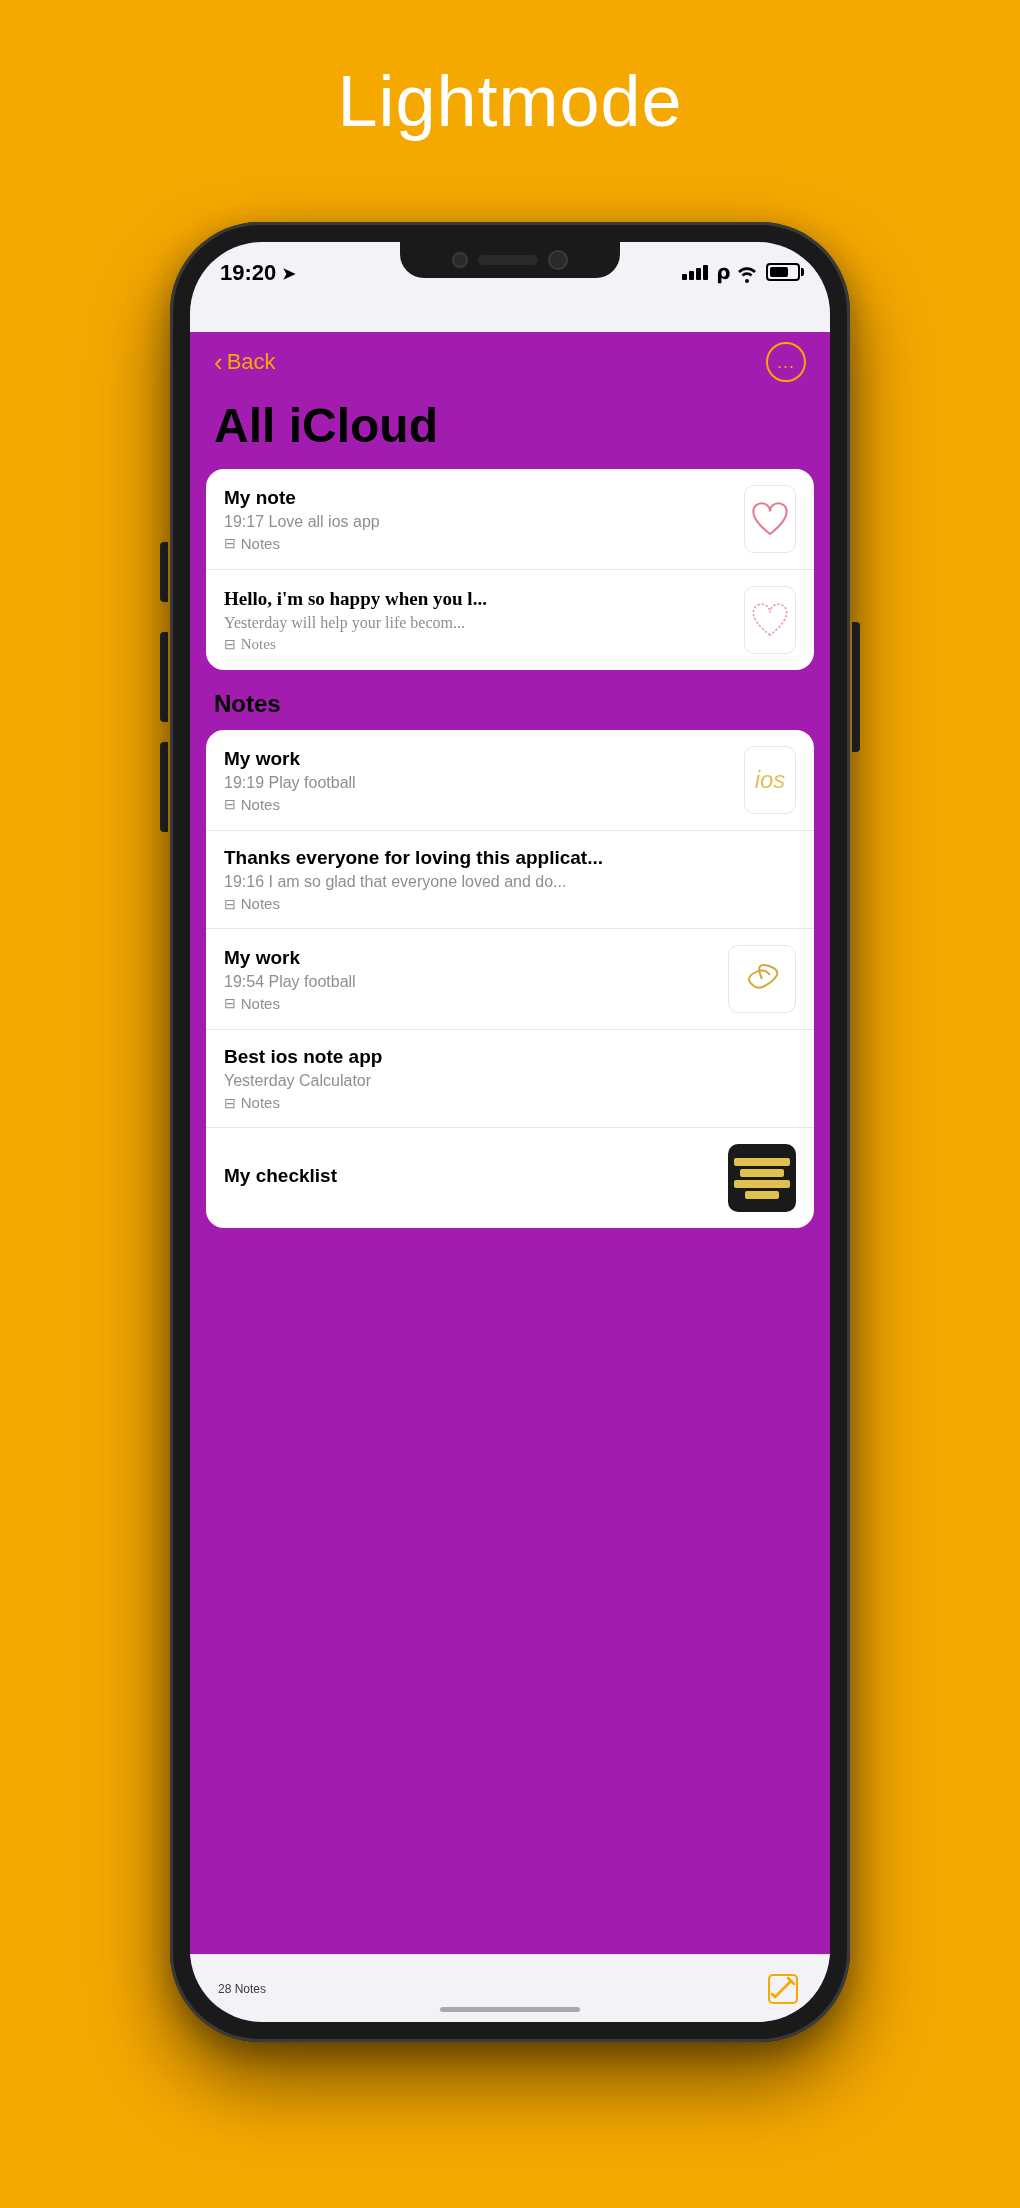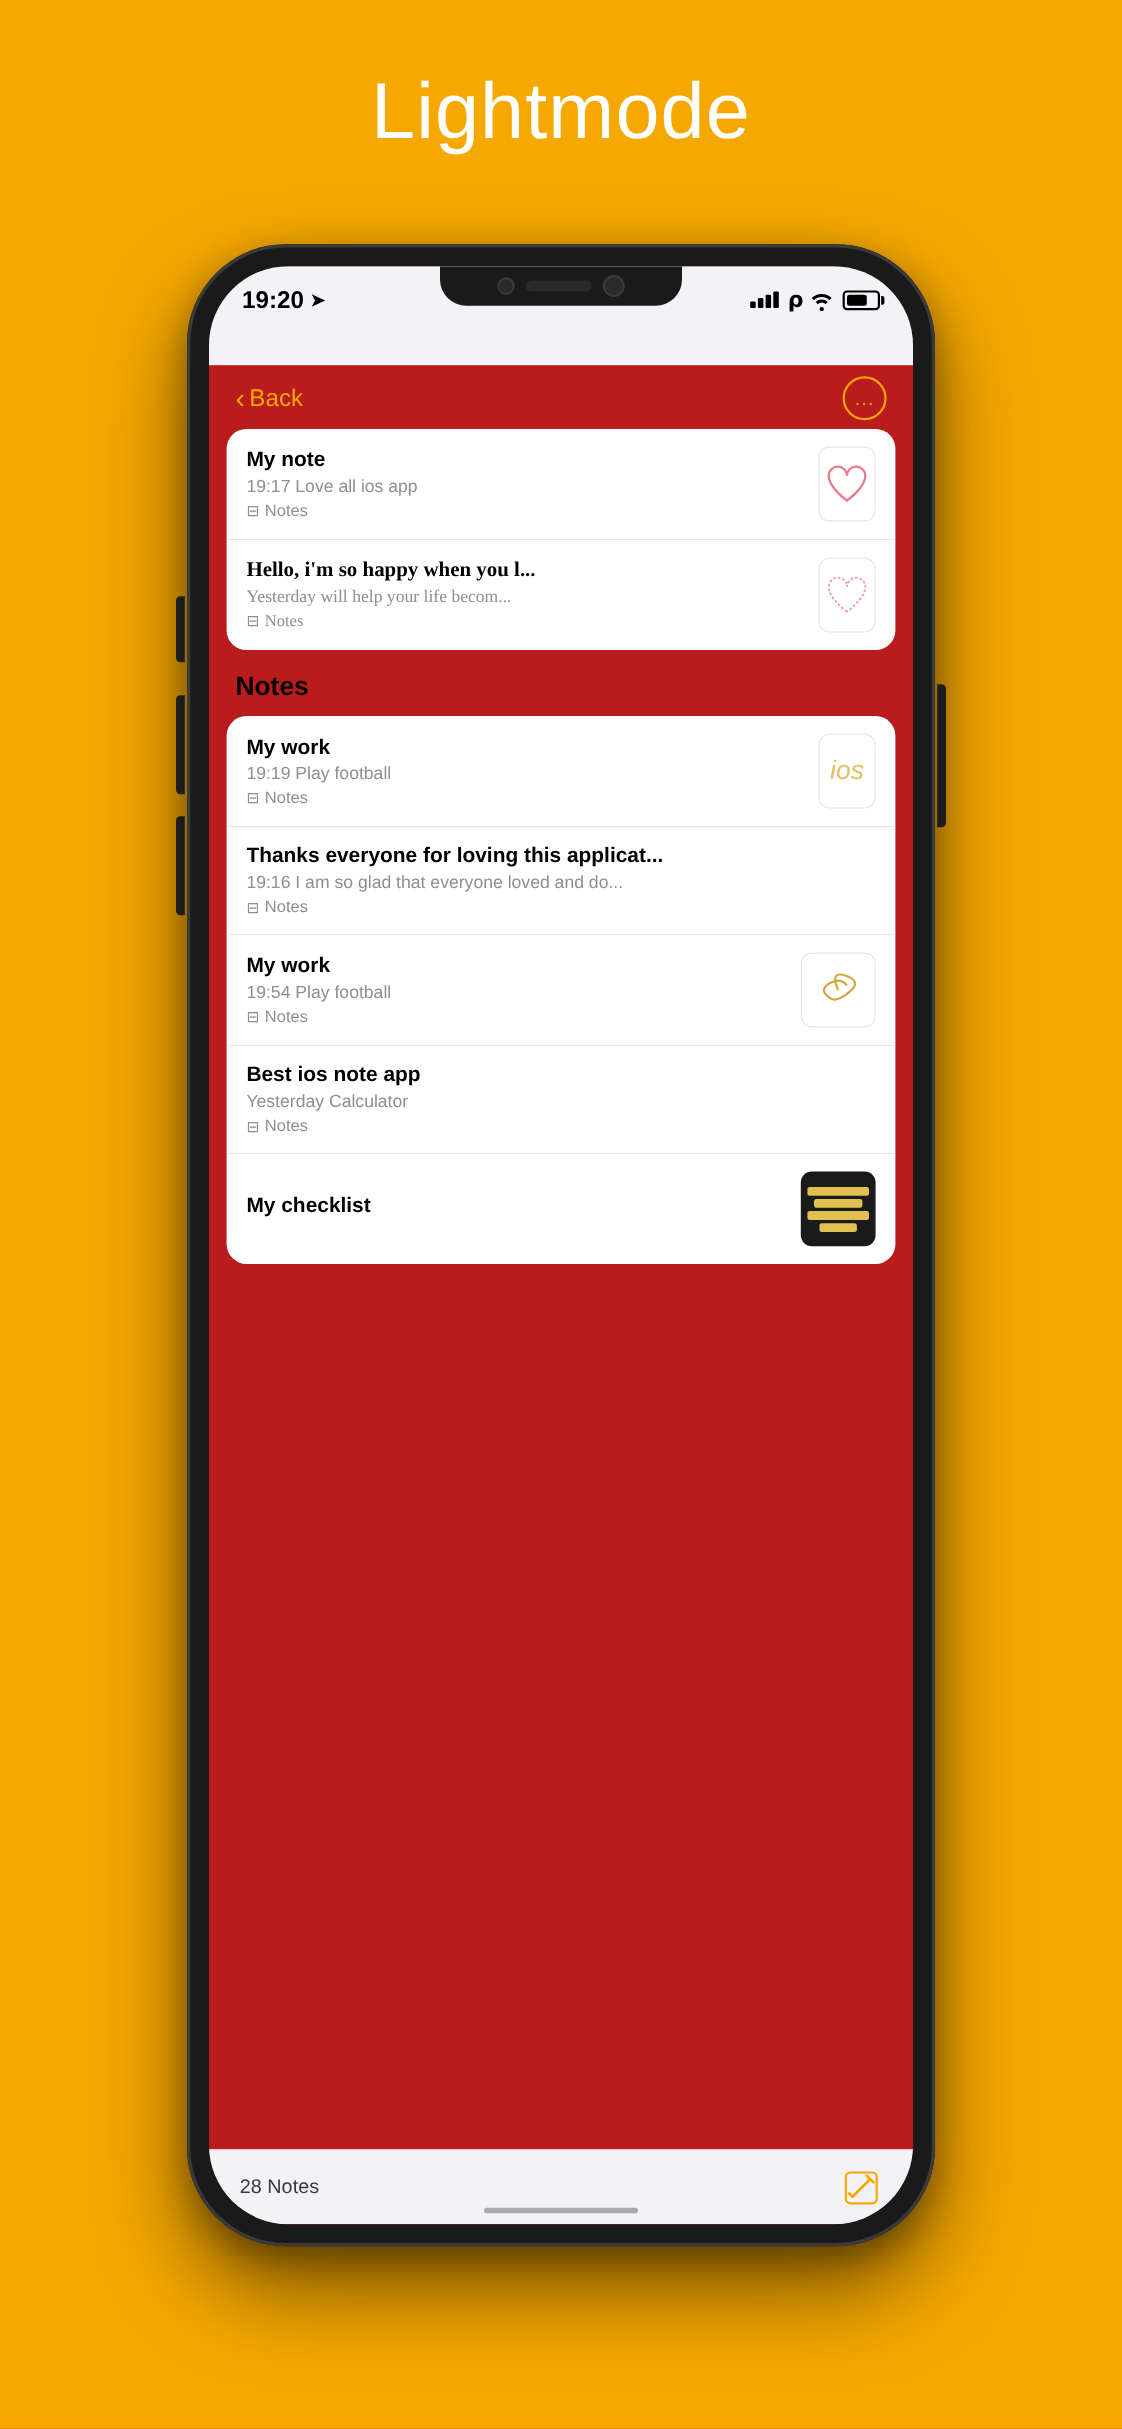--- a/index.html
+++ b/index.html
@@ -70,21 +70,21 @@
       right: -10px; top: 400px;
       width: 8px; height: 130px;
       background: #2a2a2a;
       border-radius: 0 4px 4px 0;
     }
 
     
     .phone-screen {
       position: absolute;
       top: 20px; left: 20px; right: 20px; bottom: 20px;
-      background: #b91c1c;
+      background: #a21caf;
       border-radius: 72px;
       overflow: hidden;
     }
 
     
     .notch-bar {
       position: relative;
       height: 90px;
       background: #f2f2f7;
       display: flex;
@@ -409,21 +409,21 @@
       background: #f2f2f7;
       border-top: 1px solid #e5e5ea;
       height: 68px;
       display: flex;
       align-items: center;
       justify-content: space-between;
       padding: 0 28px;
     }
 
     .notes-count {
-      font-size: 18px;
+      font-size: 12px;
       color: #3a3a3a;
     }
 
     .compose-btn {
       width: 38px;
       height: 38px;
       display: flex;
       align-items: center;
       justify-content: center;
     }
@@ -491,20 +491,21 @@
       <div class="nav-bar">
         <div class="back-btn">
           <span class="back-chevron">‹</span>
           <span style="color:#F5A800; font-size:22px;">Back</span>
         </div>
         <div class="more-btn">
           <span style="font-size:18px; letter-spacing:1px; color:#F5A800;">...</span>
         </div>
       </div>
 
+      <h1 class="page-heading">All iCloud</h1>
 
 
       <div class="notes-card">
 
         <div class="note-item">
           <div class="note-info">
             <div class="note-title">My note</div>
             <div class="note-meta">19:17  Love all ios app</div>
             <div class="note-folder">
               <span class="folder-icon">⊟</span>

